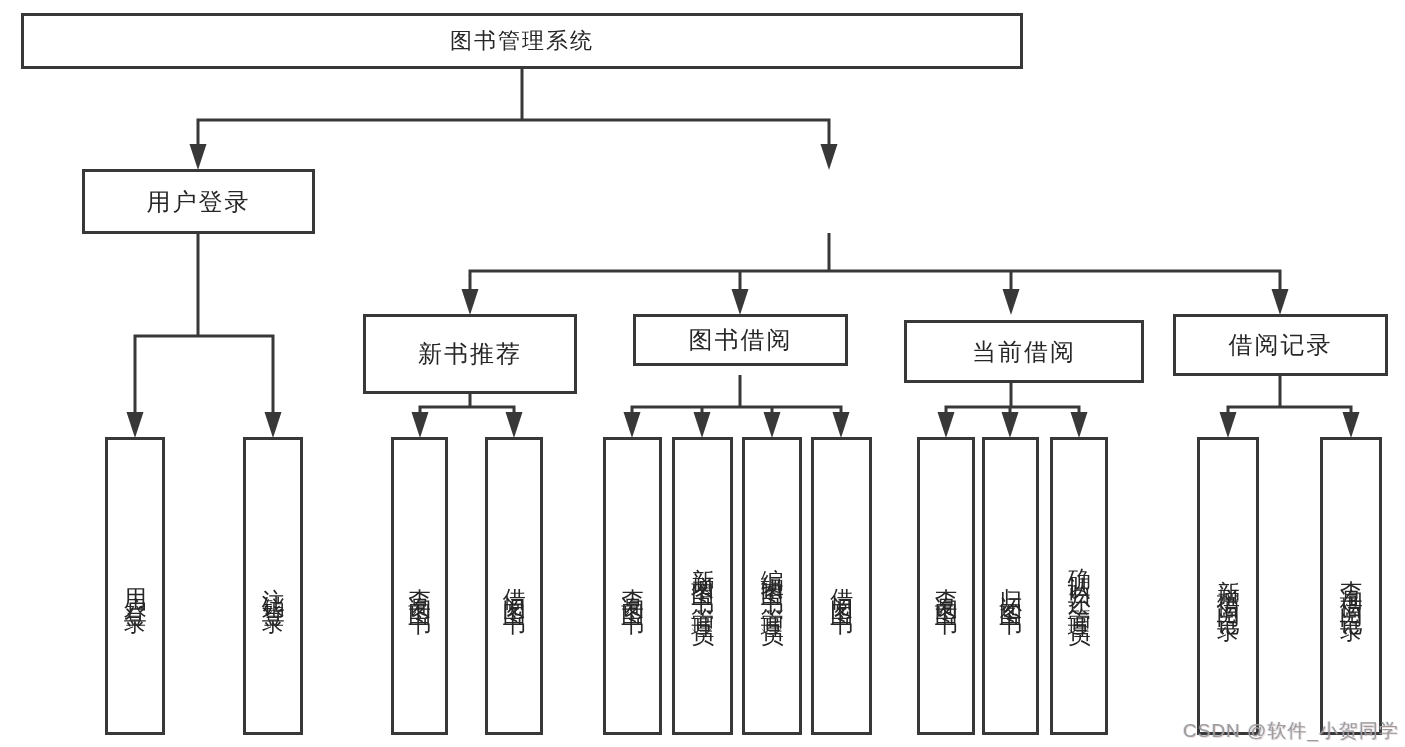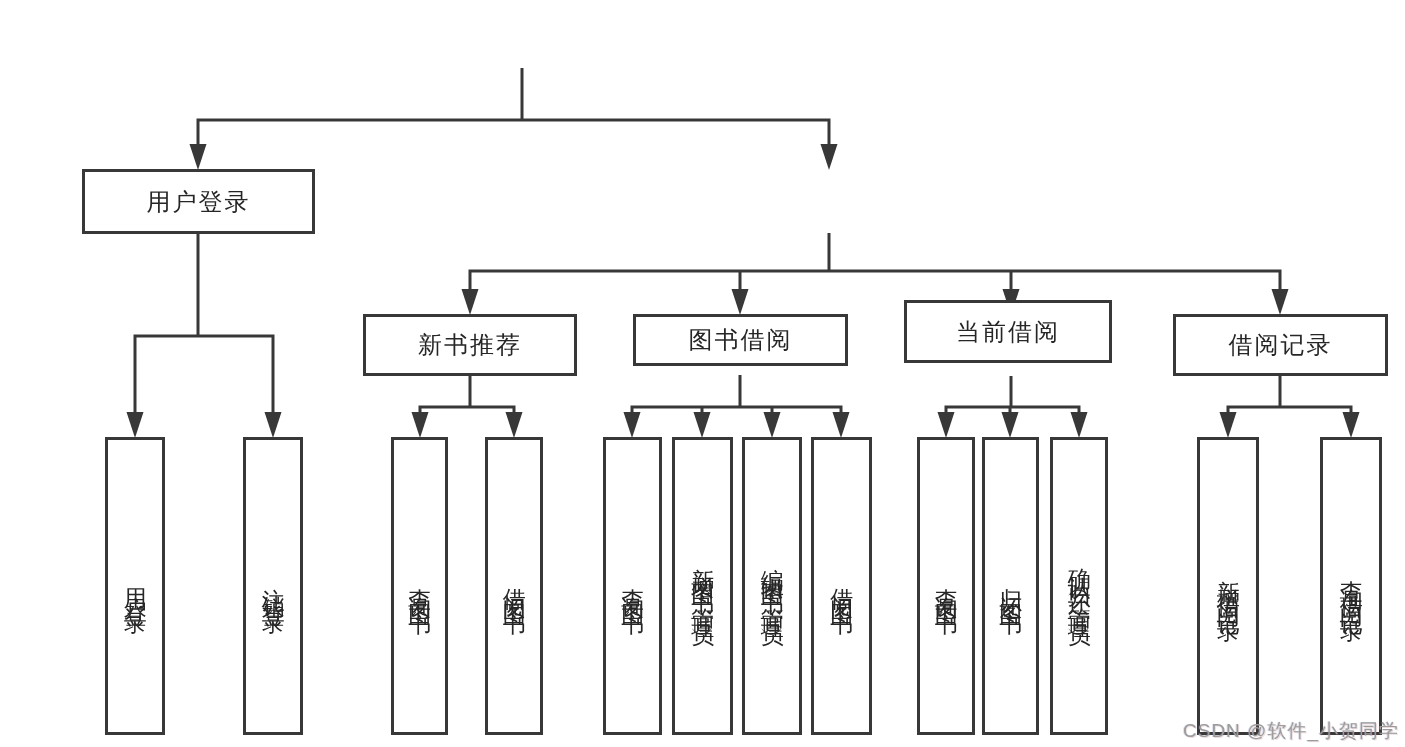--- a/index.html
+++ b/index.html
@@ -92,32 +92,35 @@
 
     <g stroke="#383838" stroke-width="3" fill="none">
       <path d="M1280 375 V408.5 M1226.5 407 H1352.5 M1228 407 V416 M1351 407 V416"></path>
     </g>
     <g fill="#383838" stroke="none">
       <path d="M1219.5 412 L1236.5 412 L1228 438 Z"></path>
       <path d="M1342.5 412 L1359.5 412 L1351 438 Z"></path>
     </g>
   </svg>
 
+  <div class="hbox root" style="left:21px;top:13px;width:1002px;height:56px">
+    <span>图书管理系统</span>
+  </div>
 
   <div class="hbox lvl" style="left:82px;top:169px;width:233px;height:65px">
     <span>用户登录</span>
   </div>
 
-  <div class="hbox lvl" style="left:363px;top:314px;width:214px;height:62px">
+  <div class="hbox lvl" style="left:363px;top:314px;width:214px;height:80px">
     <span>新书推荐</span>
   </div>
   <div class="hbox lvl" style="left:633px;top:314px;width:215px;height:52px">
     <span>图书借阅</span>
   </div>
-  <div class="hbox lvl" style="left:904px;top:300px;width:208px;height:63px">
+  <div class="hbox lvl" style="left:904px;top:320px;width:240px;height:63px">
     <span>当前借阅</span>
   </div>
   <div class="hbox lvl" style="left:1173px;top:314px;width:215px;height:62px">
     <span>借阅记录</span>
   </div>
 
   <div class="vbox" style="left:105px;width:60px">
     <span class="vtext">用户登录</span>
   </div>
   <div class="vbox" style="left:243px;width:60px">

